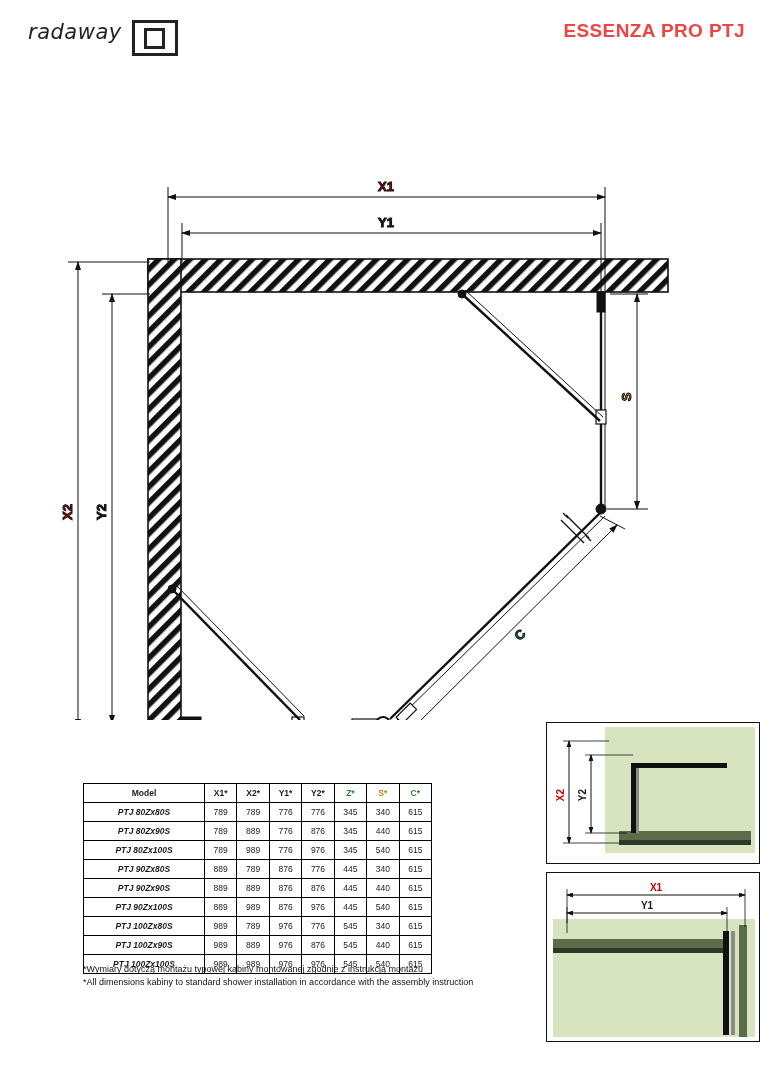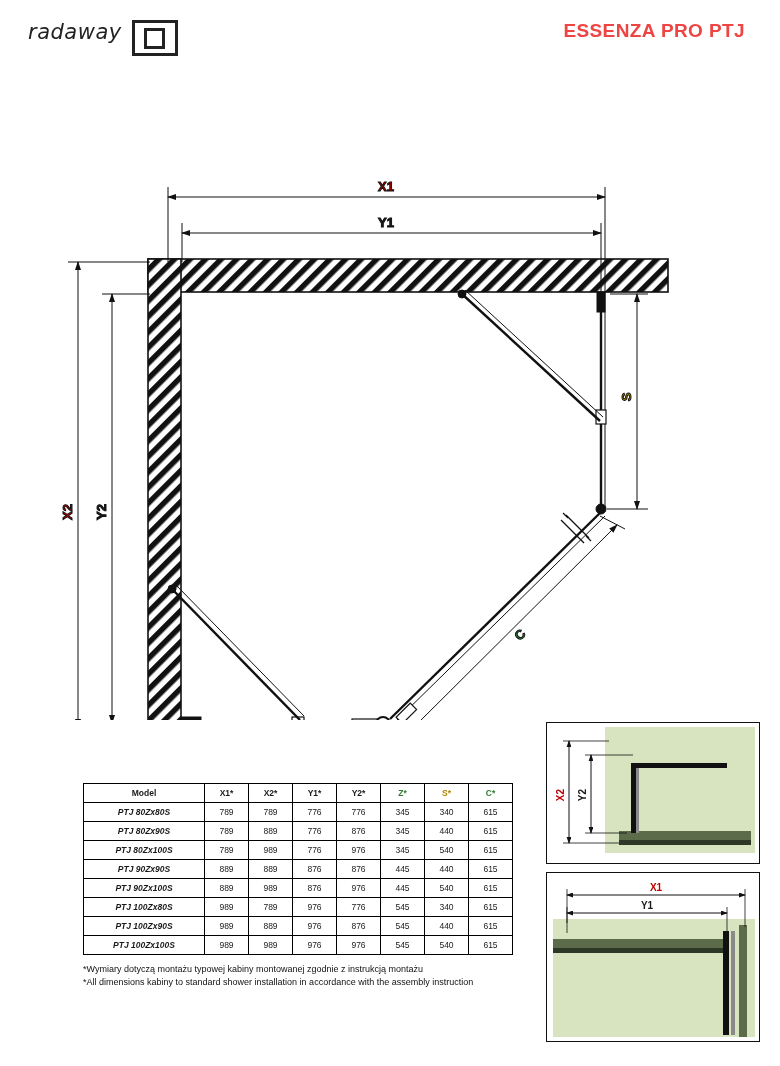--- a/index.html
+++ b/index.html
@@ -66,21 +66,21 @@
   }
 
   
   .table-wrap {
     position: absolute;
     left: 83px; top: 783px;
     width: 395px;
   }
   table.spec {
     border-collapse: collapse;
-    width: 430px;
+    width: 349px;
     font-size: 8.5px;
   }
   table.spec th, table.spec td {
     border: 1px solid #000;
     text-align: center;
     padding: 2px 1px;
     height: 14px;
   }
   table.spec th {
     font-weight: bold;
@@ -283,20 +283,30 @@
           <td class="model-col">PTJ 80Zx100S</td>
           <td>789</td>
           <td>989</td>
           <td>776</td>
           <td>976</td>
           <td>345</td>
           <td>540</td>
           <td>615</td>
         </tr>
       <tr>
+          <td class="model-col">PTJ 90Zx80S</td>
+          <td>889</td>
+          <td>789</td>
+          <td>876</td>
+          <td>776</td>
+          <td>445</td>
+          <td>340</td>
+          <td>615</td>
+        </tr>
+      <tr>
           <td class="model-col">PTJ 90Zx90S</td>
           <td>889</td>
           <td>889</td>
           <td>876</td>
           <td>876</td>
           <td>445</td>
           <td>440</td>
           <td>615</td>
         </tr>
       <tr>

